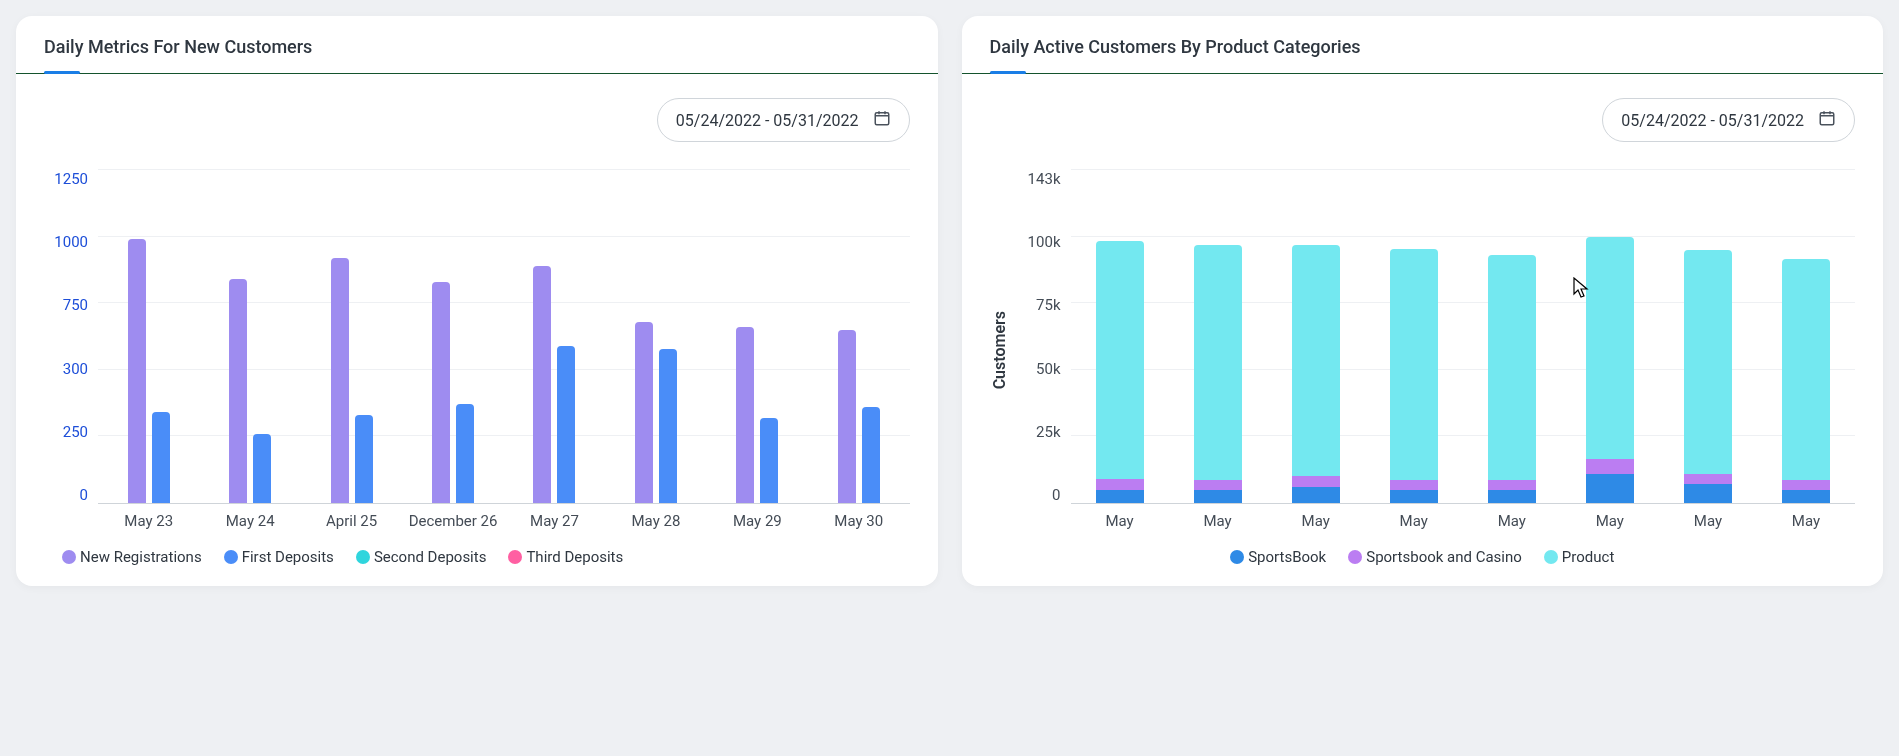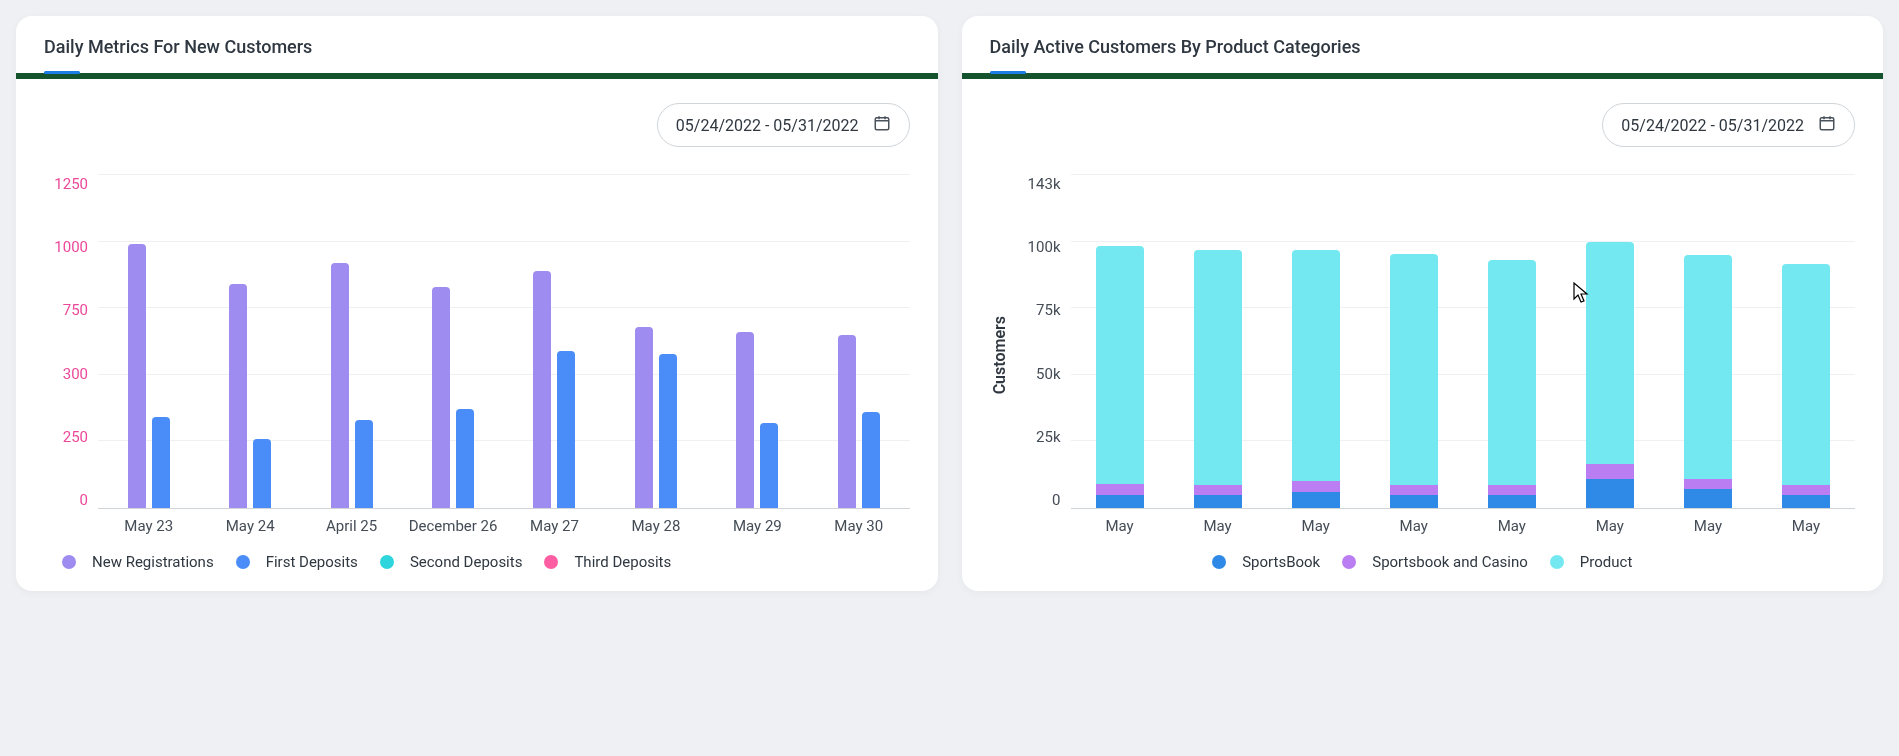--- a/index.html
+++ b/index.html
@@ -18,21 +18,21 @@
     border-radius: 16px;
     box-shadow: 0 2px 8px rgba(0,0,0,0.04);
     flex: 1;
     padding: 0;
     display: flex;
     flex-direction: column;
     min-width: 0;
   }
   .card-header {
     padding: 20px 28px 16px 28px;
-    border-bottom: 6px solid #14532d;
+    border-bottom: 1px solid #14532d;
     position: relative;
   }
   .card-title {
     font-size: 18px;
     font-weight: 500;
     color: #2f3740;
   }
   .tab-indicator {
     position: absolute;
     bottom: -1px;
@@ -73,21 +73,21 @@
   .legend {
     display: flex;
     gap: 22px;
     margin-top: 18px;
     padding-left: 18px;
     flex-wrap: wrap;
   }
   .legend-item {
     display: flex;
     align-items: center;
-    gap: 16px;
+    gap: 4px;
     font-size: 15px;
     color: #2f3740;
     cursor: pointer;
   }
   .legend-dot {
     width: 14px;
     height: 14px;
     border-radius: 50%;
   }
   .legend-centered { justify-content: center; padding-left: 0; }
@@ -98,21 +98,21 @@
     height: 360px;
   }
   .y-axis {
     display: flex;
     flex-direction: column;
     justify-content: space-between;
     align-items: flex-end;
     padding-right: 10px;
     padding-bottom: 26px; 
     font-size: 15px;
-    color: #ec4899;
+    color: #1d4ed8;
     min-width: 54px;
   }
   .plot-col {
     flex: 1;
     display: flex;
     flex-direction: column;
   }
   .plot-area {
     flex: 1;
     position: relative;

